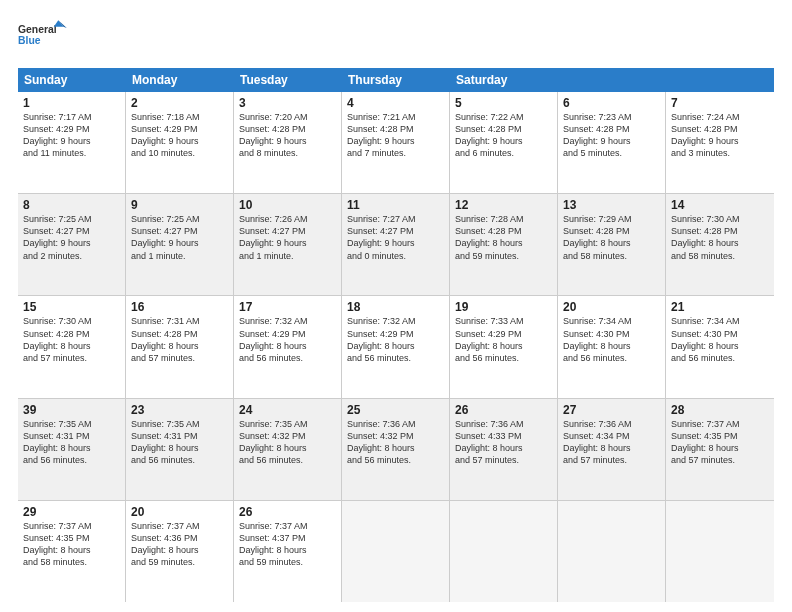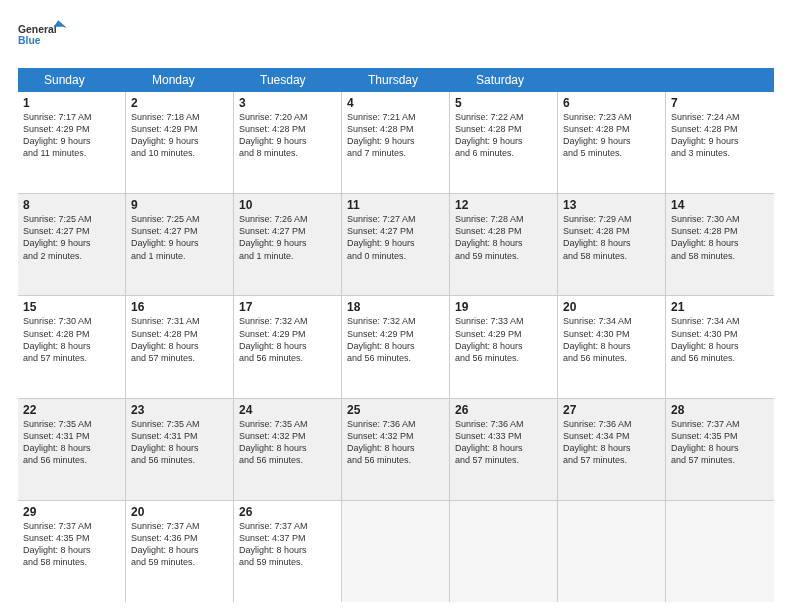--- a/index.html
+++ b/index.html
@@ -46,25 +46,24 @@
       display: flex;
       flex-direction: column;
     }
     .cal-header {
       display: grid;
       grid-template-columns: repeat(7, 1fr);
       background: #2a7dc9;
     }
     .cal-header-cell {
       color: #fff;
-      font-weight: normal;
+      font-weight: bold;
       font-size: 12px;
       padding: 5px 6px;
       text-align: left;
-      margin-left: 20px;
     }
     .cal-body {
       flex: 1;
       display: flex;
       flex-direction: column;
     }
     .cal-row {
       display: grid;
       grid-template-columns: repeat(7, 1fr);
       flex: 1;
@@ -213,21 +212,21 @@
             <span class="day-num">20</span>
             <div class="cell-text">Sunrise: 7:34 AM<br>Sunset: 4:30 PM<br>Daylight: 8 hours<br>and 56 minutes.</div>
           </div>
           <div class="cal-cell">
             <span class="day-num">21</span>
             <div class="cell-text">Sunrise: 7:34 AM<br>Sunset: 4:30 PM<br>Daylight: 8 hours<br>and 56 minutes.</div>
           </div>
         </div>
         <div class="cal-row">
           <div class="cal-cell shaded">
-            <span class="day-num">22</span>
+            <span class="day-num">39</span>
             <div class="cell-text">Sunrise: 7:35 AM<br>Sunset: 4:31 PM<br>Daylight: 8 hours<br>and 56 minutes.</div>
           </div>
           <div class="cal-cell shaded">
             <span class="day-num">23</span>
             <div class="cell-text">Sunrise: 7:35 AM<br>Sunset: 4:31 PM<br>Daylight: 8 hours<br>and 56 minutes.</div>
           </div>
           <div class="cal-cell shaded">
             <span class="day-num">24</span>
             <div class="cell-text">Sunrise: 7:35 AM<br>Sunset: 4:32 PM<br>Daylight: 8 hours<br>and 56 minutes.</div>
           </div>

